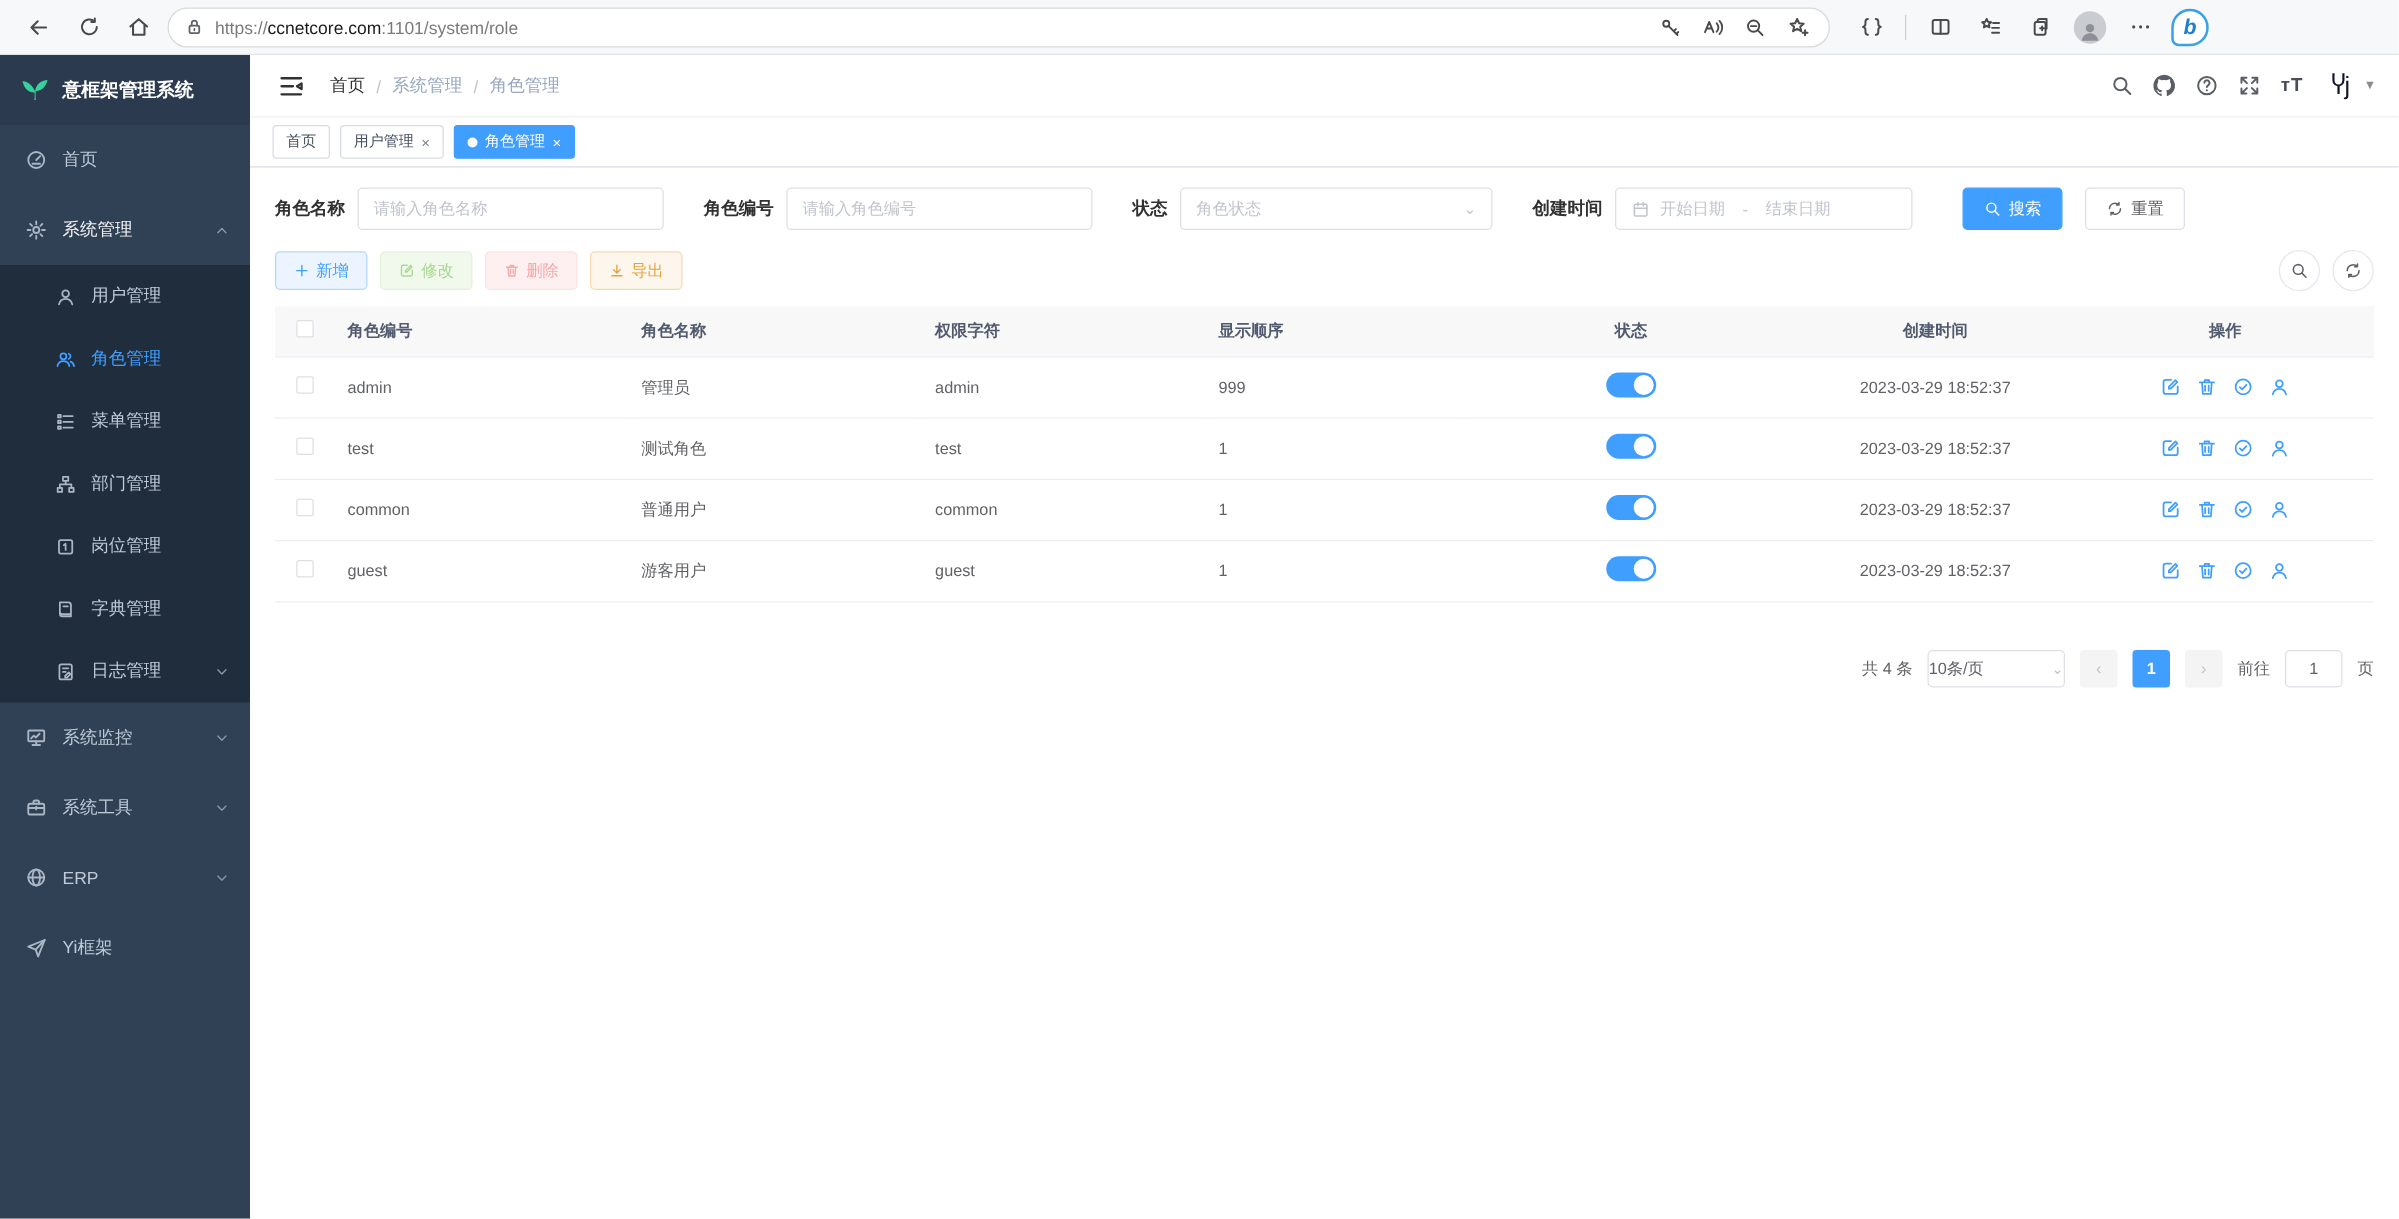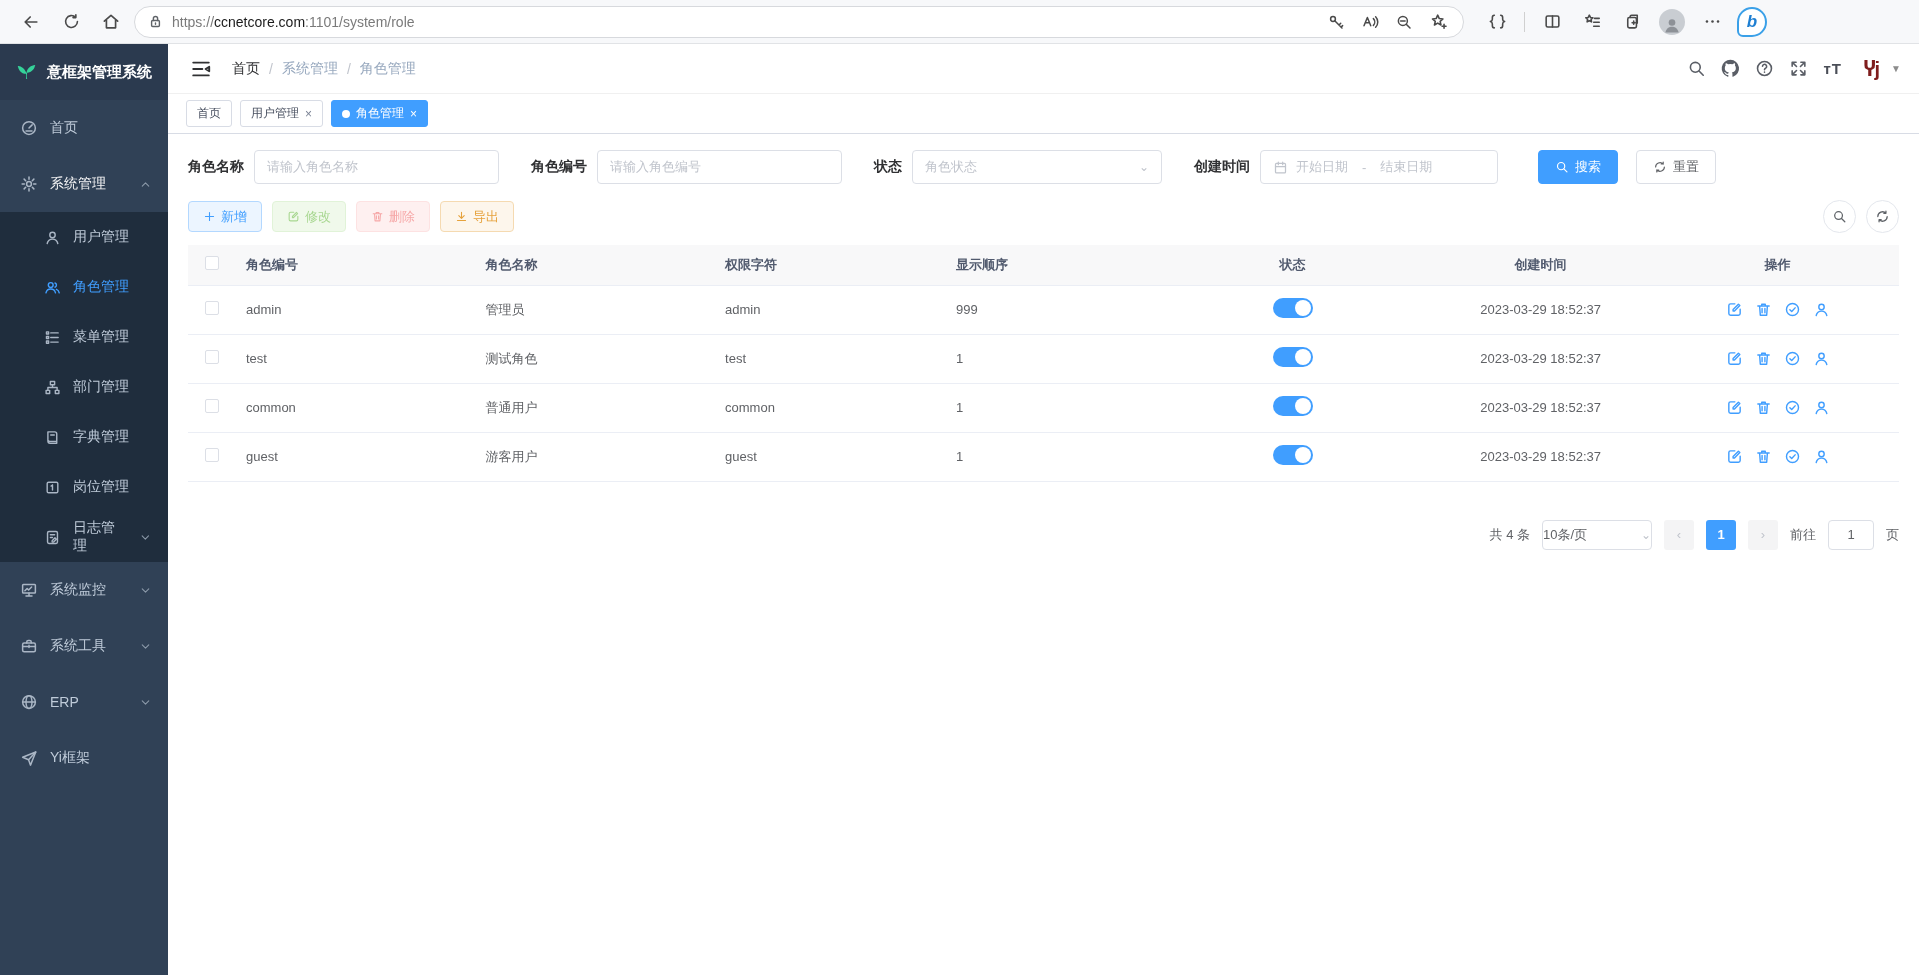--- a/index.html
+++ b/index.html
@@ -15,21 +15,21 @@
   .url-text .host { color:#1b1b1b; }
   .pill-icons { display:flex; align-items:center; gap:4px; }
   .pill-icons .b-icon { width:30px; height:30px; }
   .chrome-right { display:flex; align-items:center; gap:6px; margin-left:10px; }
   .v-div { width:1px; height:20px; background:#d0d0d0; margin:0 4px; }
   .avatar-circ { width:26px; height:26px; border-radius:50%; background:#c9cdd2; display:flex; align-items:flex-end; justify-content:center; overflow:hidden; }
   .bing-bubble { width:30px; height:30px; border-radius:50% 50% 50% 6px; background:#fff; border:2px solid #3aa0e8; color:#1e7fd2; font-weight:bold; font-size:17px; display:flex; align-items:center; justify-content:center; font-style:italic; }
 
   
   .app { display:flex; height:931px; }
-  .sidebar { width:168px; background:#304156; height:100%; flex:0 0 auto; color:#bfcbd9; }
+  .sidebar { width:200px; background:#304156; height:100%; flex:0 0 auto; color:#bfcbd9; }
   .logo-area { height:56px; display:flex; align-items:center; gap:10px; padding:0 16px; background:#2b3a4f; }
   .logo-text { color:#ffffff; font-size:15px; font-weight:bold; white-space:nowrap; }
   .leaf { color:#35d29a; }
   .menu-item { height:56px; display:flex; align-items:center; gap:12px; padding:0 16px 0 20px; font-size:14px; cursor:pointer; }
   .menu-item .mi-ico { color:#aab6c5; flex:0 0 auto; }
   .menu-item .chev { margin-left:auto; color:#8b99a9; font-size:12px; }
   .submenu { background:#1f2d3d; }
   .submenu .menu-item { height:50px; padding-left:44px; }
   .menu-item.active { color:#409eff; }
   .menu-item.active .mi-ico { color:#409eff; }
@@ -38,21 +38,21 @@
   .main { flex:1; display:flex; flex-direction:column; background:#fff; min-width:0; }
   .topbar { height:50px; display:flex; align-items:center; padding:0 18px; border-bottom:1px solid #f0f0f0; }
   .hamburger { width:30px; height:30px; display:flex; align-items:center; justify-content:center; color:#303133; cursor:pointer; }
   .crumbs { display:flex; align-items:center; gap:9px; margin-left:16px; font-size:14px; }
   .crumb-first { color:#303133; }
   .crumb-sep { color:#c0c4cc; }
   .crumb-rest { color:#97a8be; }
   .top-icons { margin-left:auto; display:flex; align-items:center; gap:12px; color:#5a5e66; }
   .top-icons .t-ico { width:22px; height:22px; display:flex; align-items:center; justify-content:center; cursor:pointer; }
   .tT { font-size:15px; color:#4a4e57; font-weight:bold; letter-spacing:1px; }
-  .ylogo { font-weight:700; font-size:20px; color:#7f1d1d; letter-spacing:-1px; cursor:pointer; }
+  .ylogo { font-weight:400; font-size:20px; color:#0f172a; letter-spacing:-1px; cursor:pointer; }
   .caret { color:#8c8c8c; font-size:10px; cursor:pointer; }
 
   .tabbar { height:40px; display:flex; align-items:center; gap:8px; padding:0 18px; border-bottom:1px solid #d8dce5; }
   .tag { height:27px; display:flex; align-items:center; gap:6px; padding:0 10px; border:1px solid #d8dce5; background:#fff; color:#495060; font-size:12px; border-radius:3px; cursor:pointer; }
   .tag .x { font-size:12px; color:#7a8294; }
   .tag.active { background:#409eff; border-color:#409eff; color:#fff; }
   .tag.active .x { color:#fff; }
   .tag .dot { width:8px; height:8px; border-radius:50%; background:#fff; }
 
   .content { padding:16px 20px 0; flex:1; display:flex; flex-direction:column; }
@@ -395,29 +395,29 @@
         <span>菜单管理</span>
       </div>
       <div class="menu-item">
         <svg class="mi-ico" width="17" height="17">
             <use href="#i-dept"></use>
           </svg>
         <span>部门管理</span>
       </div>
       <div class="menu-item">
         <svg class="mi-ico" width="17" height="17">
-            <use href="#i-dict"></use>
-          </svg>
-        <span>字典管理</span>
+            <use href="#i-post"></use>
+          </svg>
+        <span>岗位管理</span>
       </div>
       <div class="menu-item">
         <svg class="mi-ico" width="17" height="17">
-            <use href="#i-post"></use>
-          </svg>
-        <span>岗位管理</span>
+            <use href="#i-dict"></use>
+          </svg>
+        <span>字典管理</span>
       </div>
       <div class="menu-item">
         <svg class="mi-ico" width="17" height="17">
             <use href="#i-log"></use>
           </svg>
         <span>日志管理</span>
         <svg class="chev" width="13" height="13">
             <use href="#i-chev-down"></use>
           </svg>
       </div>

